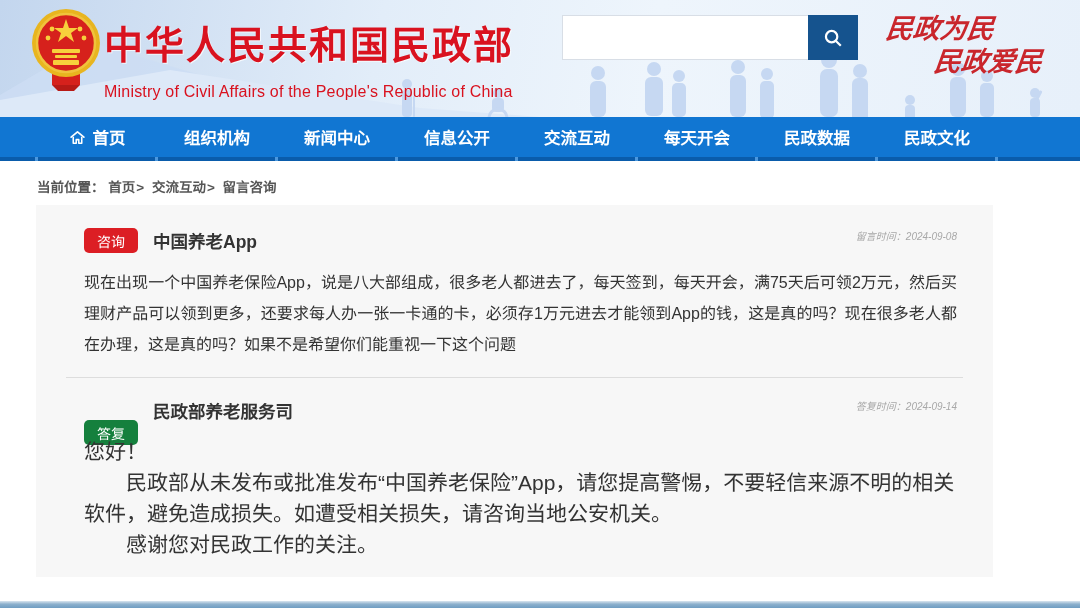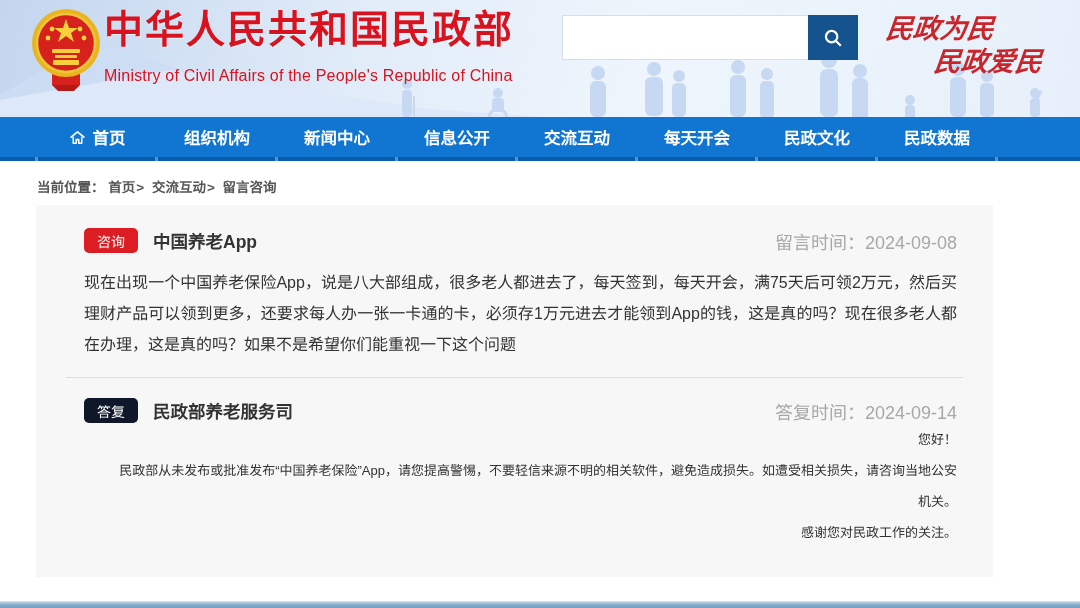--- a/index.html
+++ b/index.html
@@ -5,21 +5,21 @@
   * { margin:0; padding:0; box-sizing:border-box; }
   html,body { width:1080px; height:608px; }
   body { font-family:"Liberation Sans","DejaVu Sans",sans-serif; background:#fff; }
   .page { position:relative; width:1080px; height:608px; overflow:hidden; background:#fff; }
 
   
   .header { position:relative; width:1080px; height:117px;
     background:linear-gradient(100deg,#c3d6ee 0%,#e2edf9 35%,#eef5fc 60%,#e7f0fa 100%); overflow:hidden; }
   .header-art { position:absolute; inset:0; pointer-events:none; }
   .emblem { position:absolute; left:28px; top:7px; width:76px; height:86px; }
-  .brand { position:absolute; left:104px; top:8px; }
+  .brand { position:absolute; left:104px; top:24px; }
   .brand-title { font-size:39px; font-weight:bold; color:#d9121f; letter-spacing:2px; line-height:44px;
     text-shadow:1px 1px 0 rgba(255,255,255,.7); }
   .brand-sub { font-size:16px; color:#d9121f; margin-top:15px; letter-spacing:.2px; }
   .search-box { position:absolute; left:562px; top:15px; width:296px; height:45px; display:flex; }
   .search-input { width:246px; height:45px; border:1px solid #d8dee6; border-right:none; background:#fff;
     padding:0 10px; font-size:15px; outline:none; }
   .search-btn { width:50px; height:45px; background:#15538e; border:none; display:flex;
     align-items:center; justify-content:center; cursor:pointer; }
   .slogan { position:absolute; right:38px; top:14px; text-align:left; color:#c9262c;
     font-family:"DejaVu Serif","Liberation Serif",serif; font-style:italic; font-weight:bold; }
@@ -41,27 +41,27 @@
   .breadcrumb a { color:#555; text-decoration:none; cursor:pointer; }
   .crumb-sep { margin:0 4px 0 1px; color:#555; }
 
   
   .card { position:absolute; left:36px; top:205px; width:957px; height:372px; background:#f7f7f7;
     padding:23px 36px 0 48px; }
   .msg-head { display:flex; align-items:flex-start; height:26px; }
   .badge { display:inline-flex; align-items:center; justify-content:center; height:25px; padding:0 13px;
     border-radius:5px; color:#fff; font-size:14px; }
   .badge-ask { background:#dc1e24; }
-  .badge-reply { background:#0f172a; }
+  .badge-reply { background:#15803d;margin-top:22px; }
   .msg-title { font-size:17.5px; font-weight:bold; color:#333; margin-left:15px; }
-  .msg-time { margin-left:auto; font-size:18px; color:#a8a8a8; }
+  .msg-time { margin-left:auto; font-size:10px; color:#a8a8a8;font-style:italic; }
   .msg-body { margin-top:13px; font-size:16px; color:#333; line-height:31px; text-align:justify; }
   .divider { border:none; border-top:1px solid #ddd; margin:17px -6px 0 -18px; }
   .reply-head { margin-top:20px; }
-  .reply-body { font-size:13px; color:#333; line-height:31px;text-align:right; }
+  .reply-body { margin-top:12px; font-size:21px; color:#333; line-height:31px; }
   .indent { text-indent:2em; }
 
   
   .footer-bar { position:absolute; left:0; bottom:0; width:1080px; height:7px;
     background:linear-gradient(180deg,#d9e5ef 0%,#8cb0cd 45%,#6f9dc2 100%); }
 </style>
 </head>
 <body>
 
 <div class="page">
@@ -191,24 +191,24 @@
       <a class="nav-item">
           <span>信息公开</span>
         </a>
       <a class="nav-item">
           <span>交流互动</span>
         </a>
       <a class="nav-item">
           <span>每天开会</span>
         </a>
       <a class="nav-item">
+          <span>民政数据</span>
+        </a>
+      <a class="nav-item">
           <span>民政文化</span>
-        </a>
-      <a class="nav-item">
-          <span>民政数据</span>
         </a>
     </div>
     <div class="nav-underline"></div>
   </nav>
 
   <div class="breadcrumb">
     <span>当前位置：</span>
     <a>首页</a><span class="crumb-sep">&gt;</span>
     <a>交流互动</a><span class="crumb-sep">&gt;</span>
     <a>留言咨询</a>

